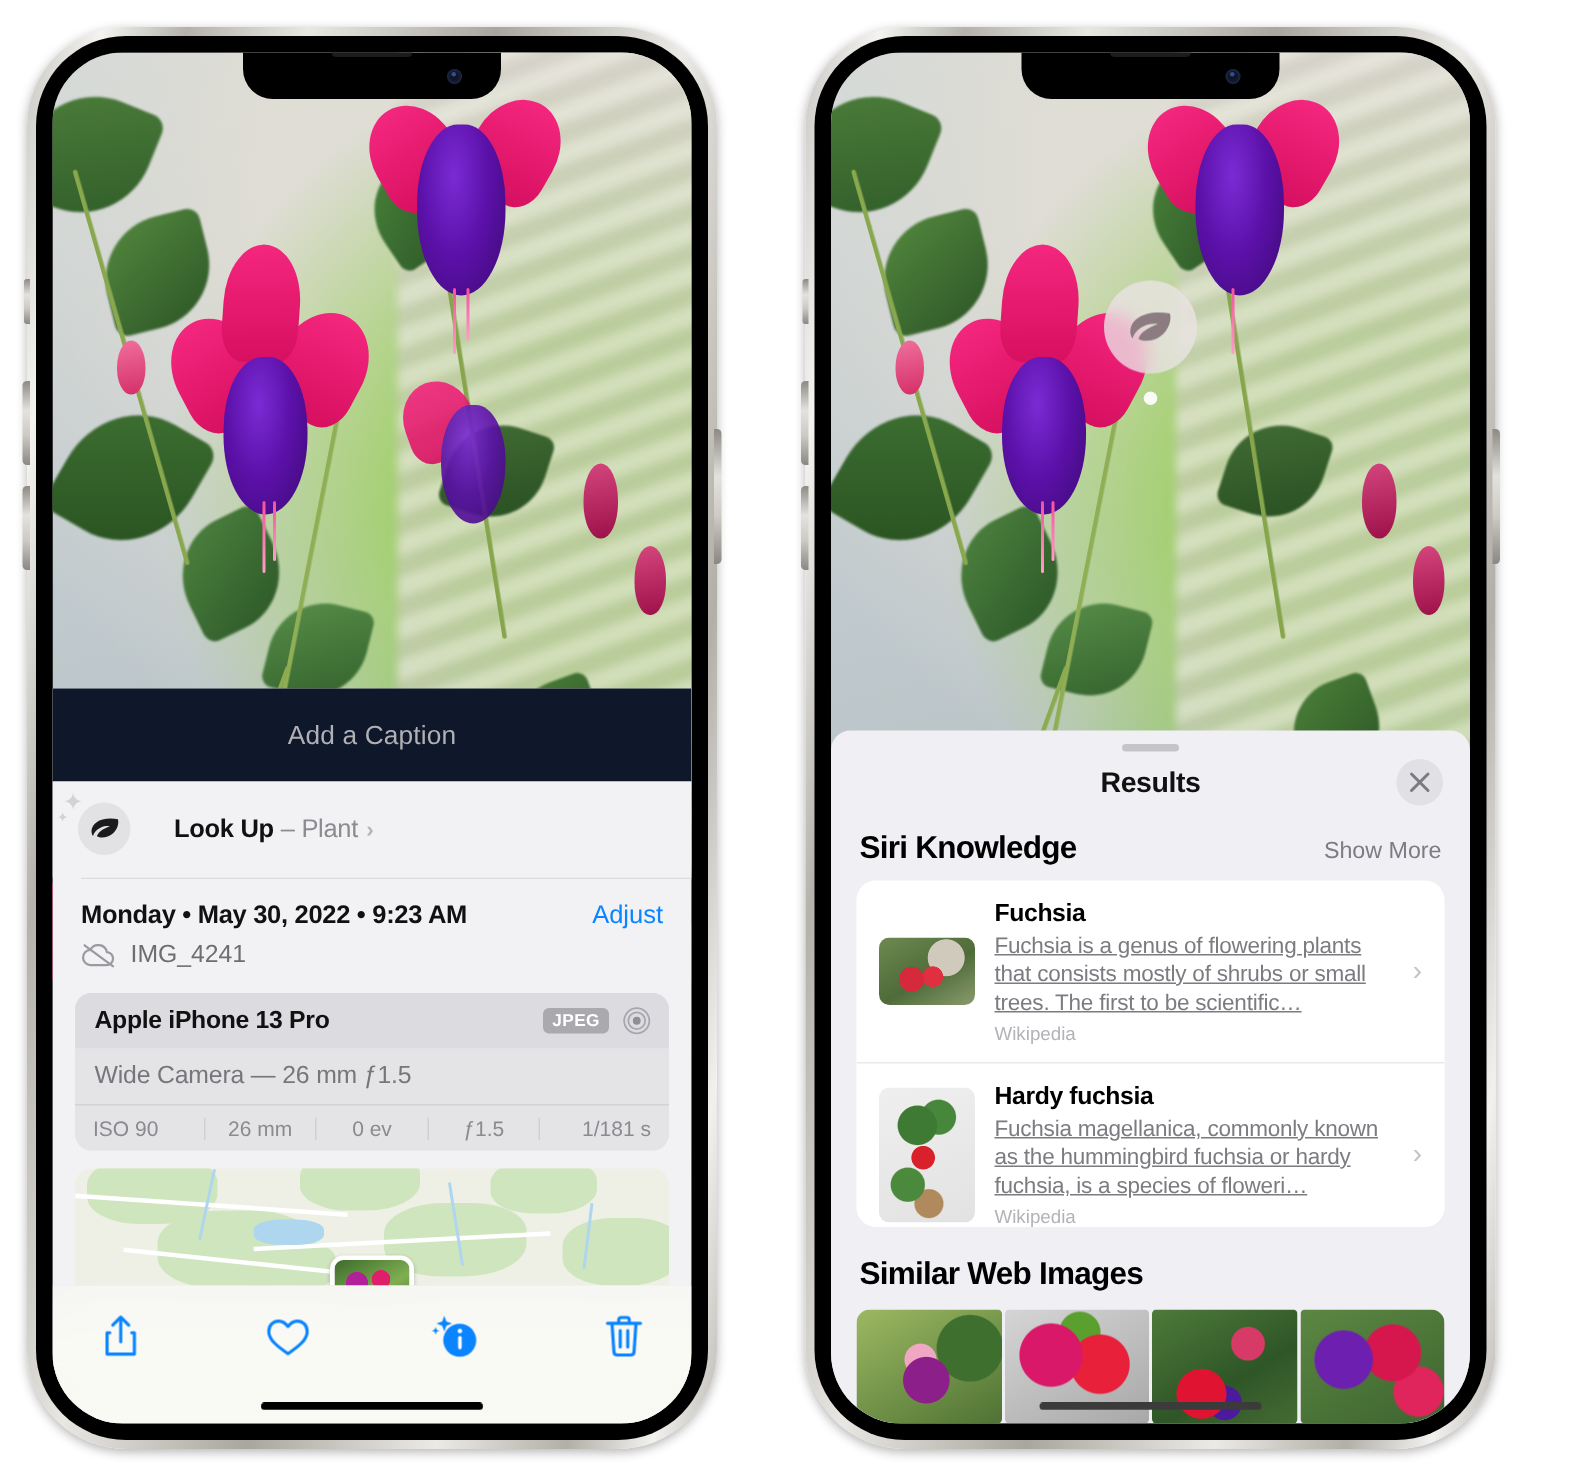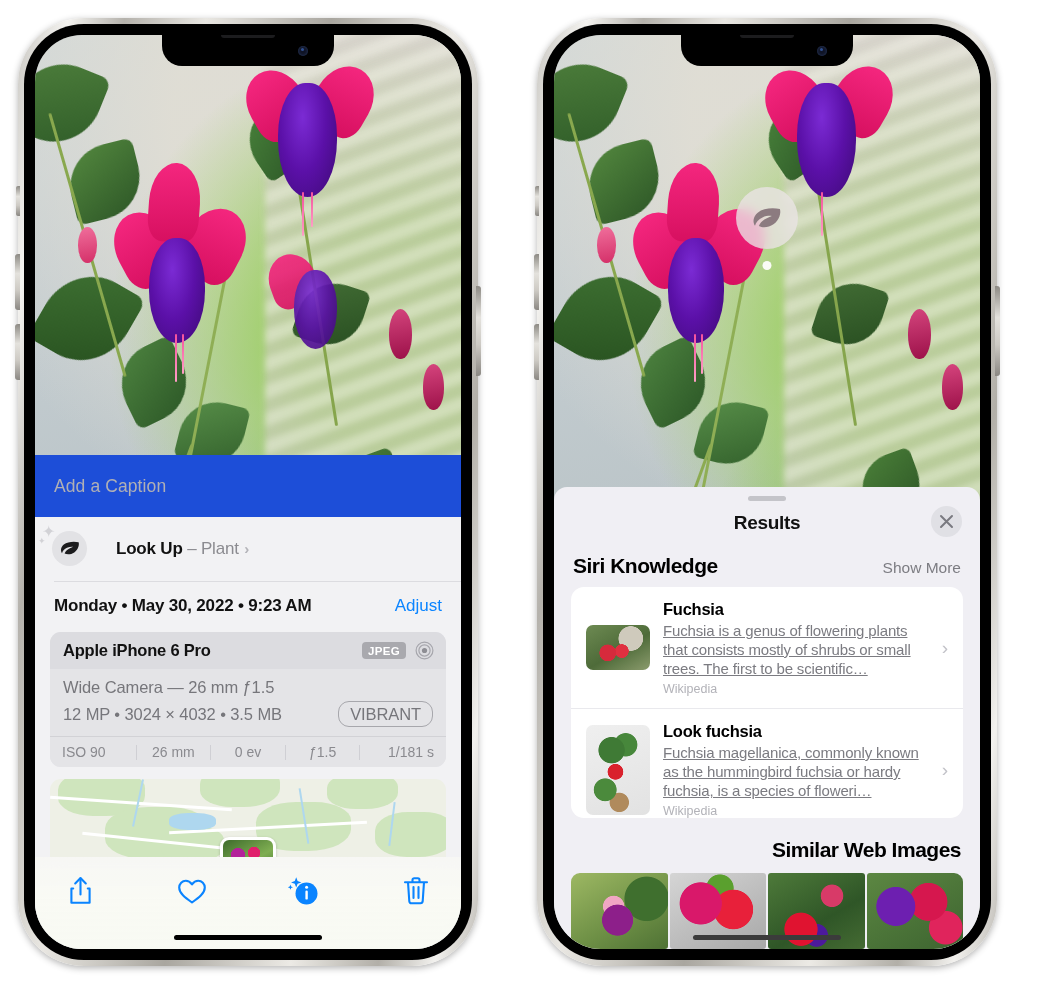--- a/index.html
+++ b/index.html
@@ -99,22 +99,23 @@
   }
   .bloom .stamen {
     position:absolute; width:2px; background: linear-gradient(180deg,#f5509c,#ff9ec6);
     border-radius:1px;
   }
 
   .sheet { position:absolute; left:0; right:0; bottom:0; background:#f2f2f4;
            display:flex; flex-direction:column; }
 
   .caption-field {
-    background:#1d4ed8; padding: 21px 19px 20px; font-size:17.5px; color:#b0b0b5;
+    background:#0f172a; padding: 21px 19px 20px; font-size:17.5px; color:#b0b0b5;
     letter-spacing:.1px;
+    text-align:center;
   }
   .lookup-row {
     background:#f2f2f4; display:flex; align-items:center; gap:13px;
     padding: 14px 19px 15px 17px; position:relative;
   }
   .leaf-badge {
     position:relative; width:35px; height:35px; border-radius:50%;
     background:#e2e2e5; display:flex; align-items:center; justify-content:center;
     flex:0 0 auto;
   }
@@ -330,40 +331,43 @@
           </div>
         </div>
 
         <div class="divider"></div>
 
         <div class="meta">
           <div class="meta-row1">
             <div class="meta-date">Monday • May 30, 2022 • 9:23 AM</div>
             <div class="adjust">Adjust</div>
           </div>
+          <div class="meta-row2">
+            <svg width="24" height="17" viewBox="0 0 24 17">
+              <path d="M6.6 15.4h10.2a4.3 4.3 0 0 0 .5-8.6A5.9 5.9 0 0 0 6.3 5.2 4.4 4.4 0 0 0 6.6 15.4z" fill="none" stroke="#9a9aa0" stroke-width="1.5"></path>
+              <line x1="2.4" y1="2.2" x2="21.4" y2="16.2" stroke="#9a9aa0" stroke-width="1.5" stroke-linecap="round"></line>
+            </svg>
+            <div class="meta-file">IMG_4241</div>
+          </div>
         </div>
 
         <div class="camcard">
           <div class="hdr">
-            <div class="name">Apple iPhone 6 Pro</div>
+            <div class="name">Apple iPhone 13 Pro</div>
             <div class="hdr-right">
               <span class="pill-jpeg">JPEG</span>
               <svg width="19" height="19" viewBox="0 0 19 19">
                 <circle cx="9.5" cy="9.5" r="8.4" fill="none" stroke="#a6a6ac" stroke-width="1.2"></circle>
                 <circle cx="9.5" cy="9.5" r="5.6" fill="none" stroke="#a6a6ac" stroke-width="1.2"></circle>
                 <circle cx="9.5" cy="9.5" r="2.6" fill="#8e8e94"></circle>
               </svg>
             </div>
           </div>
           <div class="body">
             <div class="line1">Wide Camera — 26 mm ƒ1.5</div>
-            <div class="line2">
-              <span>12 MP • 3024 × 4032 • 3.5 MB</span>
-              <span class="pill-vibrant">VIBRANT</span>
-            </div>
           </div>
           <div class="exif">
             <div class="cell">ISO 90</div>
             <div class="sep"></div>
             <div class="cell">26 mm</div>
             <div class="sep"></div>
             <div class="cell">0 ev</div>
             <div class="sep"></div>
             <div class="cell">ƒ1.5</div>
             <div class="sep"></div>
@@ -555,29 +559,29 @@
           <div class="krow">
             <div class="kthumb" style="width:64px;height:90px;
                  background:
                    radial-gradient(circle at 40% 28%, #3f7a35 0 17%, rgba(0,0,0,0) 18%),
                    radial-gradient(circle at 62% 22%, #47873b 0 14%, rgba(0,0,0,0) 15%),
                    radial-gradient(circle at 46% 52%, #d9212c 0 13%, rgba(0,0,0,0) 14%),
                    radial-gradient(circle at 30% 72%, #4b8a3c 0 14%, rgba(0,0,0,0) 15%),
                    radial-gradient(circle at 52% 86%, #b08a5c 0 11%, rgba(0,0,0,0) 12%),
                    linear-gradient(160deg,#efefef,#e2e2e2);"></div>
             <div class="kbody">
-              <div class="ktitle">Look fuchsia</div>
+              <div class="ktitle">Hardy fuchsia</div>
               <div class="kdesc">Fuchsia magellanica, commonly known as the hummingbird fuchsia or hardy fuchsia, is a species of floweri…</div>
               <div class="ksrc">Wikipedia</div>
             </div>
             <div class="kchev">›</div>
           </div>
         </div>
 
-        <div class="sec-head" style="padding-bottom:2px;justify-content:flex-end;">
+        <div class="sec-head" style="padding-bottom:2px;">
           <div class="sec-title">Similar Web Images</div>
         </div>
 
         <div class="simgrid">
           <div class="cell" style="background:
                  radial-gradient(circle at 48% 62%, #8d1f8a 0 22%, rgba(0,0,0,0) 23%),
                  radial-gradient(circle at 44% 44%, #f0a7c4 0 15%, rgba(0,0,0,0) 16%),
                  radial-gradient(circle at 78% 34%, #3f6f2e 0 24%, rgba(0,0,0,0) 25%),
                  linear-gradient(150deg,#9db863,#6d8f45 60%,#4f7235);"></div>
           <div class="cell" style="background:

